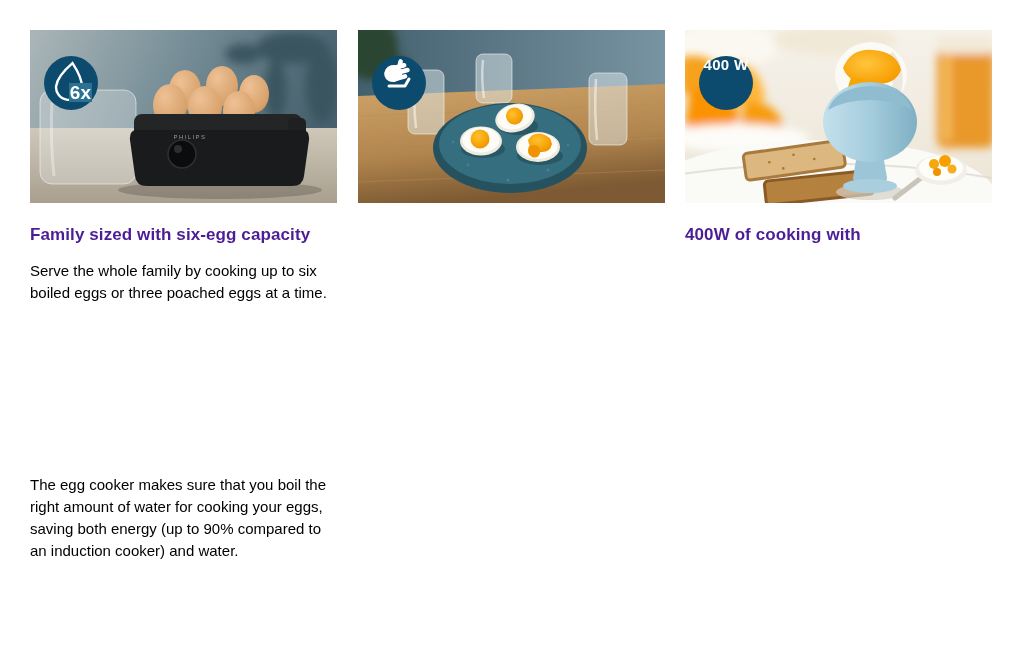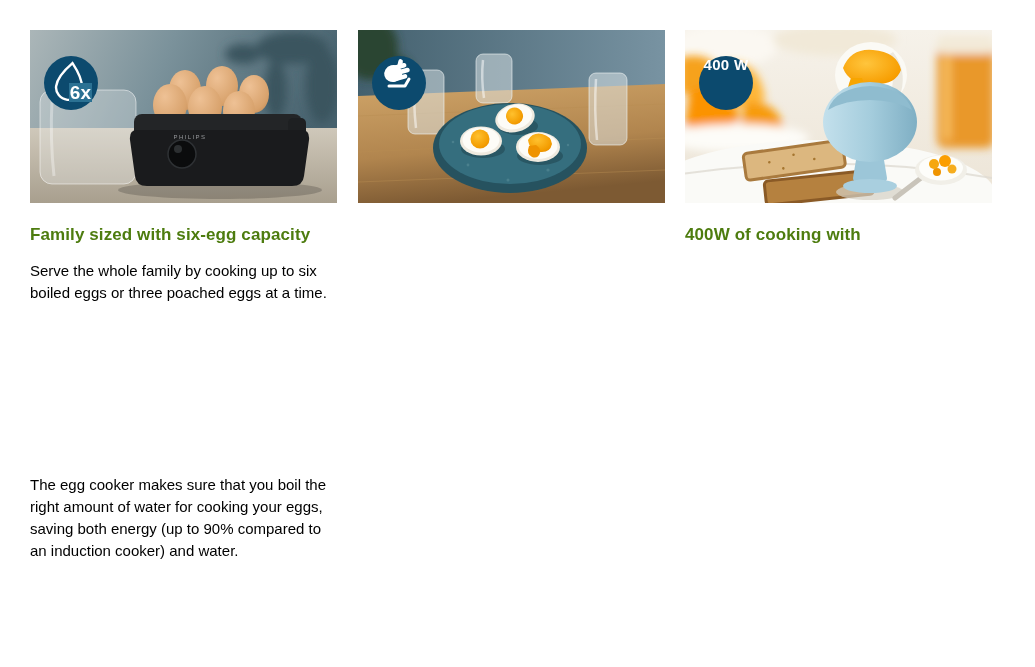--- a/index.html
+++ b/index.html
@@ -45,21 +45,21 @@
     padding: 0 1px;
   }
   .badge--center { display: flex; justify-content: center; }
   .badge-power-label { font-size: 15px; font-weight: 700; letter-spacing: 0.3px; white-space: nowrap; }
   .badge-hand-icon { width: 36px; height: 36px; }
   .card-title {
     margin: 19px 0 0 0;
     font-size: 17px;
     line-height: 25px;
     font-weight: 700;
-    color: #4d7c0f;
+    color: #4c1d95;
     letter-spacing: 0.1px;
   }
   .card--4 .card-title { margin-top: 0; }
   .card-desc {
     margin: 13px 0 0 0;
     font-size: 15px;
     line-height: 22px;
     color: #000000;
   }
 </style>

